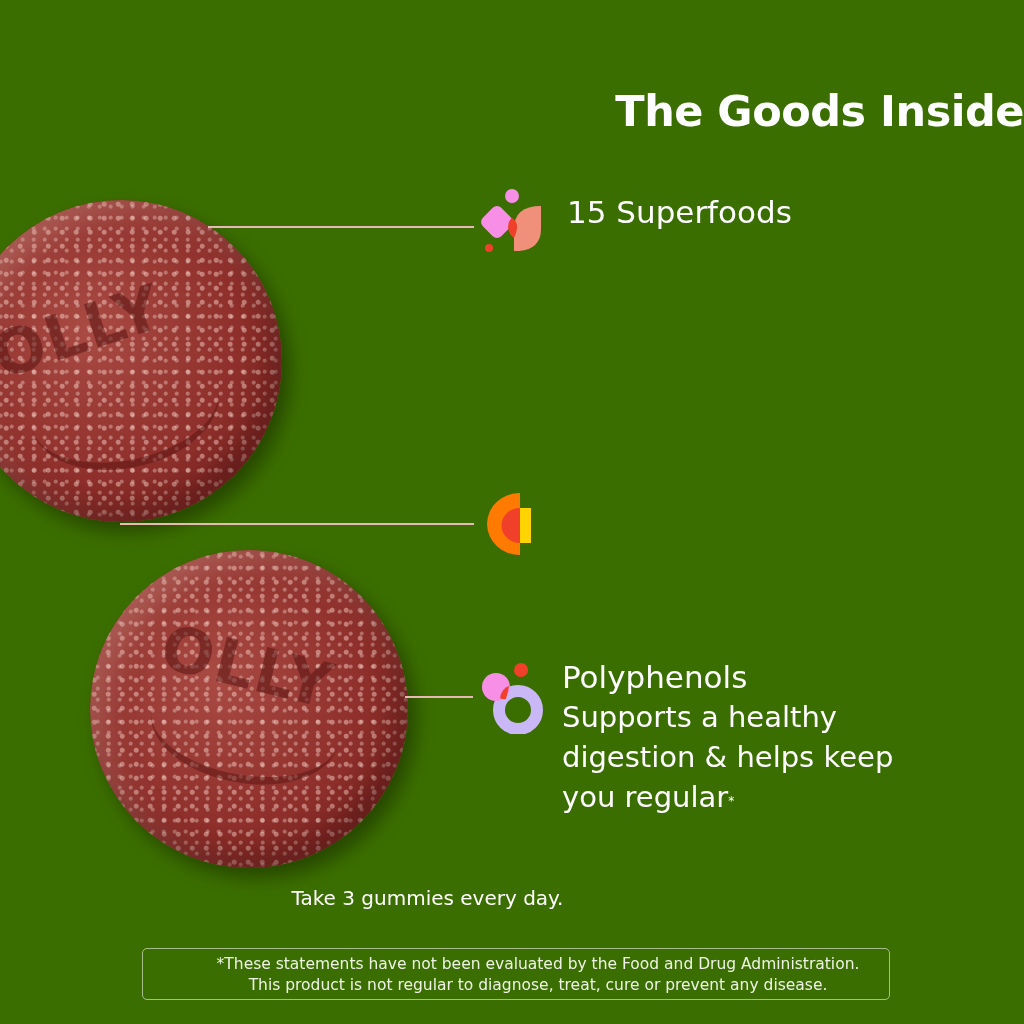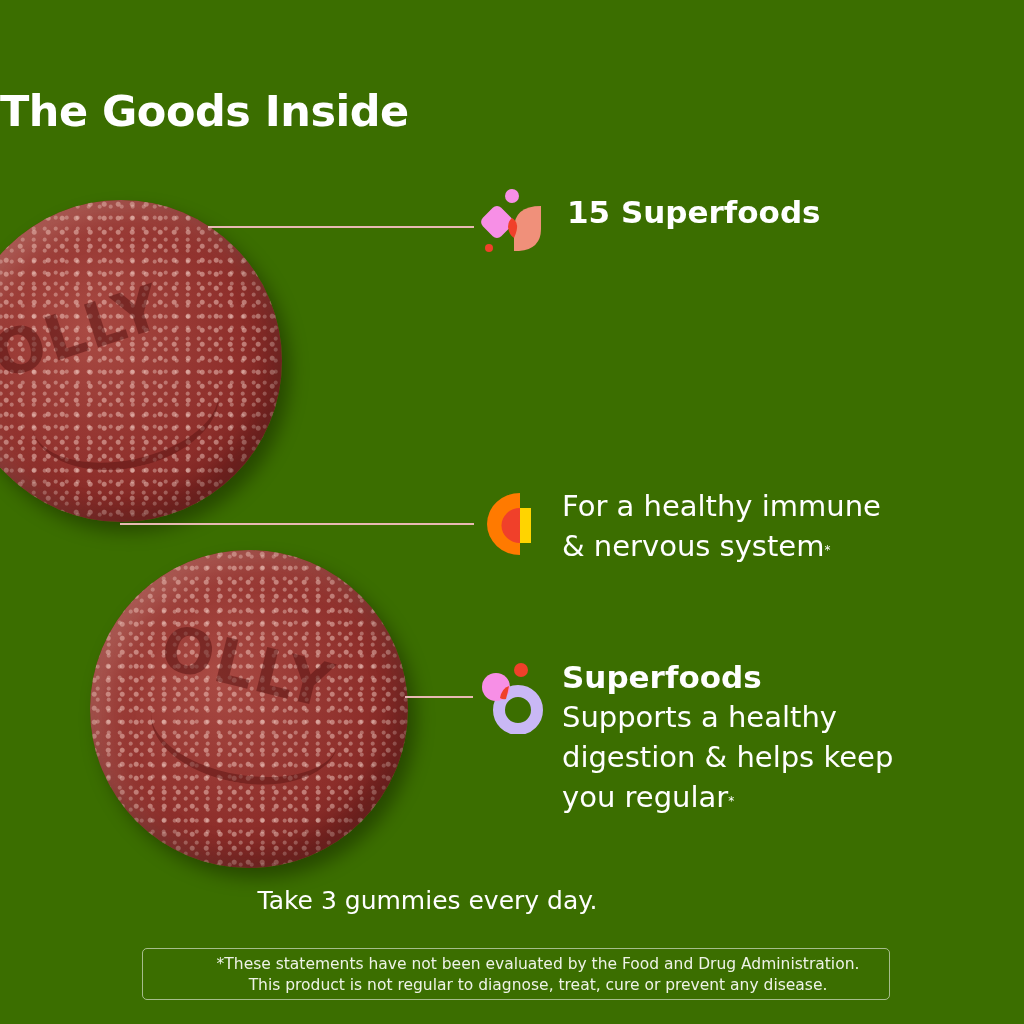--- a/index.html
+++ b/index.html
@@ -5,47 +5,47 @@
   html, body { margin: 0; padding: 0; }
   body {
     width: 1024px; height: 1024px; overflow: hidden;
     background: #3b6e00;
     font-family: "DejaVu Sans", sans-serif;
     color: #ffffff;
     position: relative;
   }
   .title {
     position: absolute; left: 0; top: 86px; width: 1024px;
-    text-align: left; font-weight: bold; font-size: 43px; letter-spacing: -0.5px;
+    text-align: right; font-weight: bold; font-size: 43px; letter-spacing: -0.5px;
   }
   .gummy {
     position: absolute; border-radius: 50%;
     background:
       radial-gradient(circle at 30% 30%, rgba(255,220,210,0.45) 0 2px, transparent 3px) 0 0/14px 14px,
       radial-gradient(circle at 70% 60%, rgba(255,230,220,0.35) 0 1.5px, transparent 2.5px) 0 0/11px 11px,
       radial-gradient(circle at 40% 40%, #a94a43 0%, #8e2f2b 55%, #6e1f1c 100%);
     box-shadow: 8px 10px 18px rgba(0,0,0,0.35), inset -10px -12px 24px rgba(60,10,10,0.45), inset 12px 10px 30px rgba(230,180,170,0.35);
   }
   .gummy .logo {
     position: absolute; font-weight: bold; color: rgba(90,20,18,0.55);
     font-size: 62px; letter-spacing: 2px;
   }
   .gummy .smile {
     position: absolute; border-bottom: 8px solid rgba(90,20,18,0.5);
     border-radius: 0 0 50% 50%;
   }
   .connector { position: absolute; height: 2px; background: #e8b8b4; }
   .icon { position: absolute; }
   .feature { position: absolute; }
-  .feature .heading { font-weight: bold; font-size: 31px; line-height: 40px; }
+  .feature .heading { font-weight: normal; font-size: 31px; line-height: 40px; }
   .feature .body { font-size: 29px; line-height: 40px; white-space: pre-line; }
   .feature sup, .ast { font-size: 12px; vertical-align: top; position: relative; top: 4px; }
   .dose {
     position: absolute; left: 0; top: 886px; width: 855px; text-align: center;
-    font-size: 25px;
+    font-size: 20px;
   }
   .disclaimer {
     position: absolute; left: 142px; top: 948px; width: 748px; height: 52px;
     border: 1px solid rgba(255,255,255,0.55); border-radius: 5px;
     text-align: center; font-size: 15.5px; line-height: 21px;
     box-sizing: border-box; padding-top: 5px; color: #eef3e6; padding-left: 44px;
   }
 </style>
 </head>
 <body>
@@ -85,26 +85,24 @@
   <circle cx="40" cy="52" r="19" fill="none" stroke="#c9b8f5" stroke-width="12"></circle>
   <circle cx="18" cy="29" r="14" fill="#f78fe6"></circle>
   <path d="M28 41 Q30 34 31 28 Q24 30 22 40 Q25 42 28 41 Z" fill="#f0402a"></path>
 </svg>
 
 <div class="feature" style="left:567px; top:192px;">
   <div class="heading">15 Superfoods</div>
 </div>
 
 <div class="feature" style="left:562px; top:486px;">
-  <div class="body"><span>For a healthy immune
-&amp; nervous system</span><span class="ast">*</span></div>
 </div>
 
 <div class="feature" style="left:562px; top:657px;">
-  <div class="heading">Superfoods</div>
+  <div class="heading">Polyphenols</div>
   <div class="body"><span>Supports a healthy
 digestion &amp; helps keep
 you regular</span><span class="ast">*</span></div>
 </div>
 
 <div class="dose">Take 3 gummies every day.</div>
 
 <div class="disclaimer">
   <div>*These statements have not been evaluated by the Food and Drug Administration.</div>
   <div>This product is not regular to diagnose, treat, cure or prevent any disease.</div>

